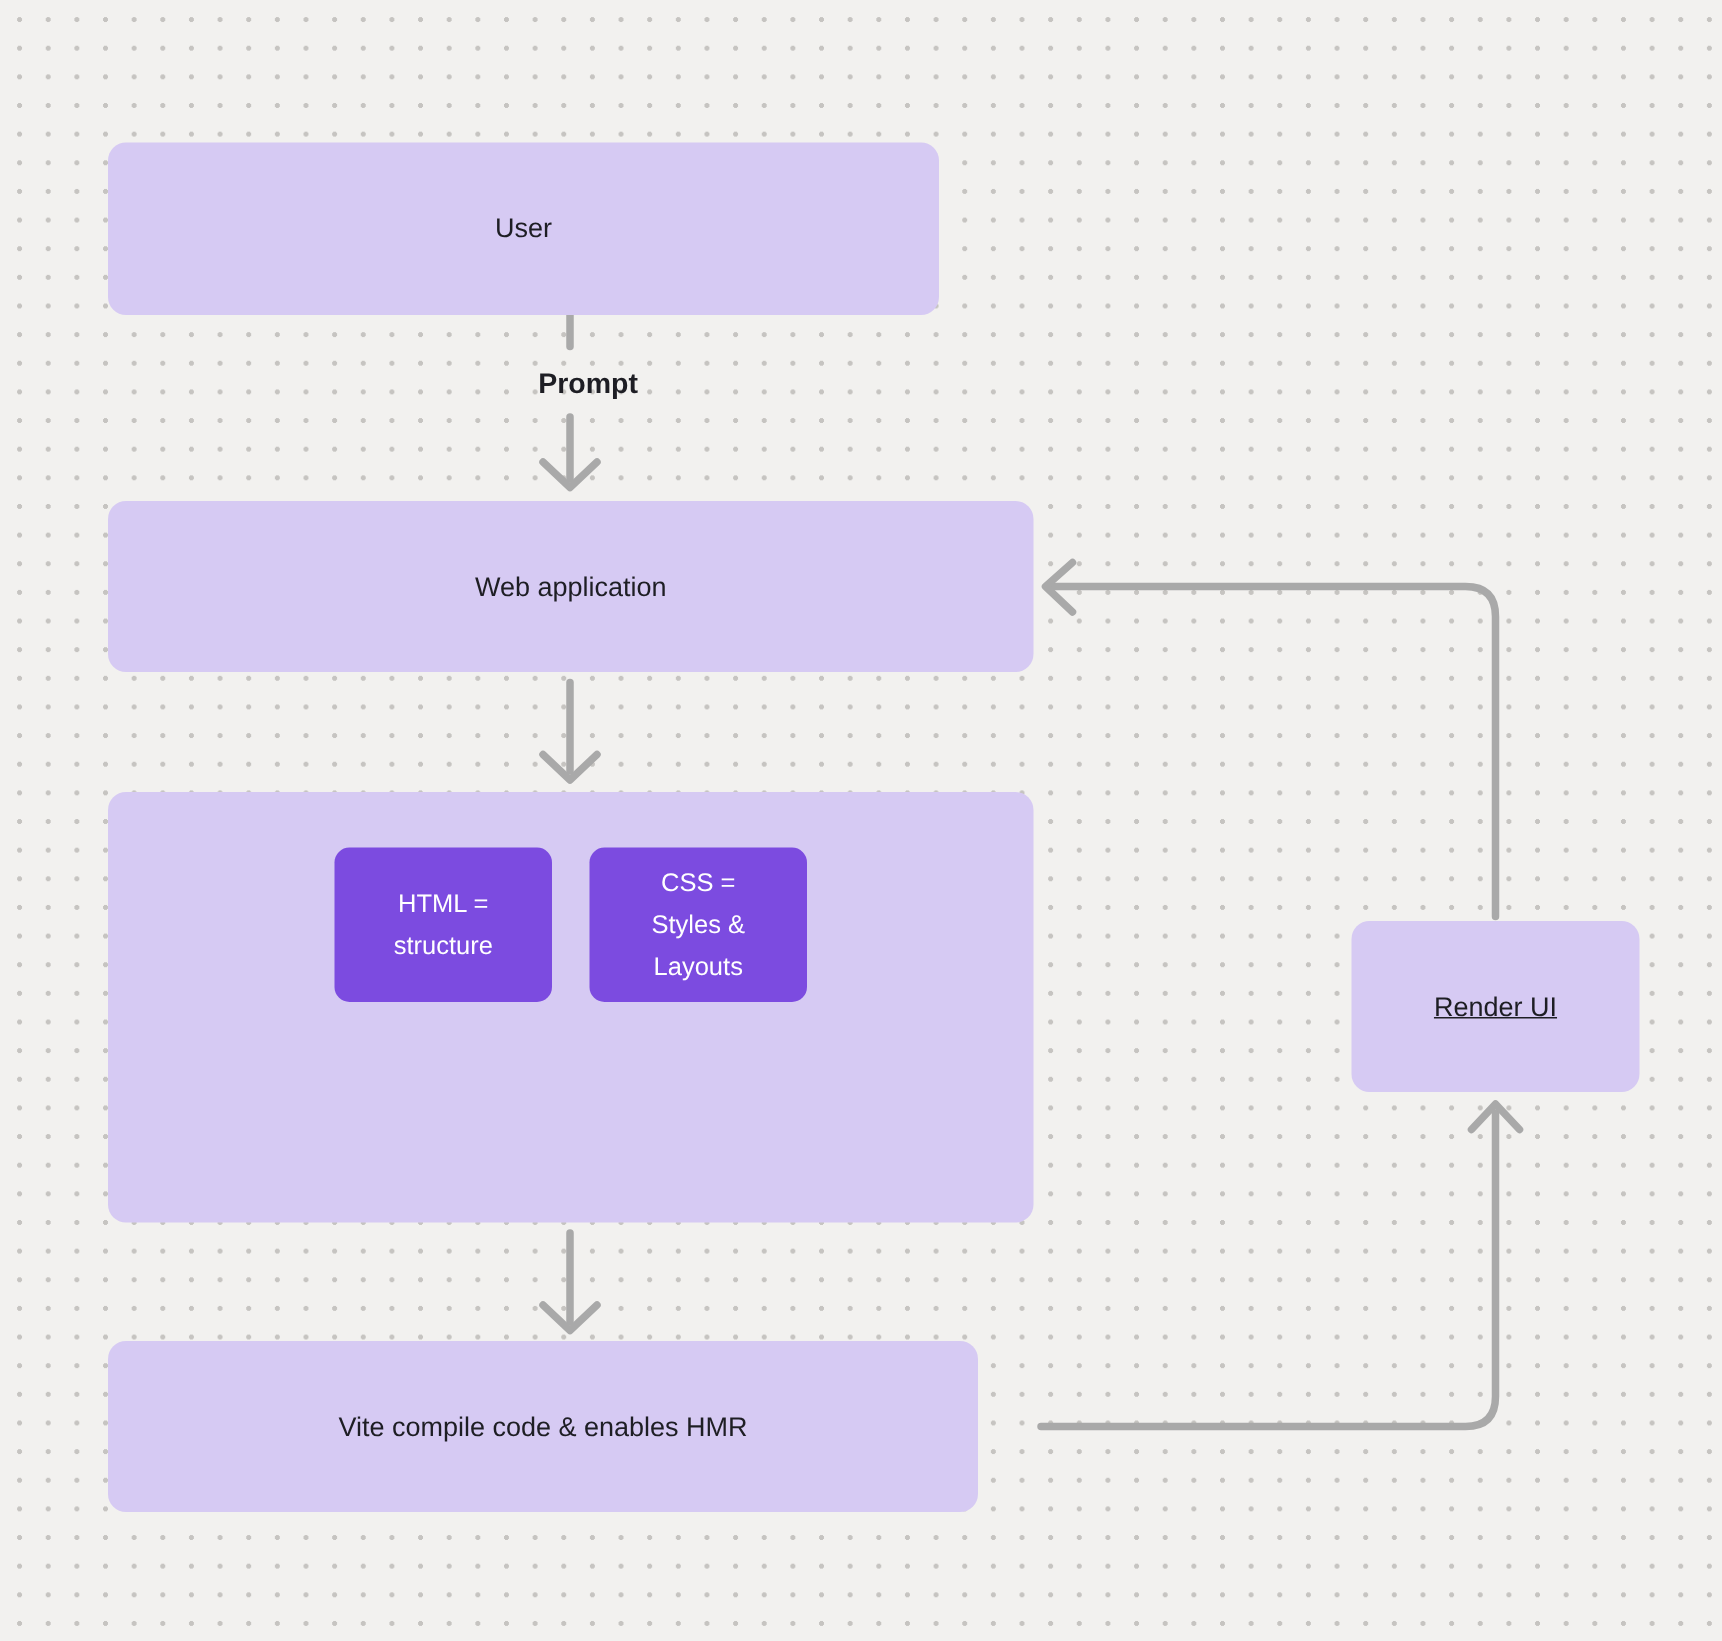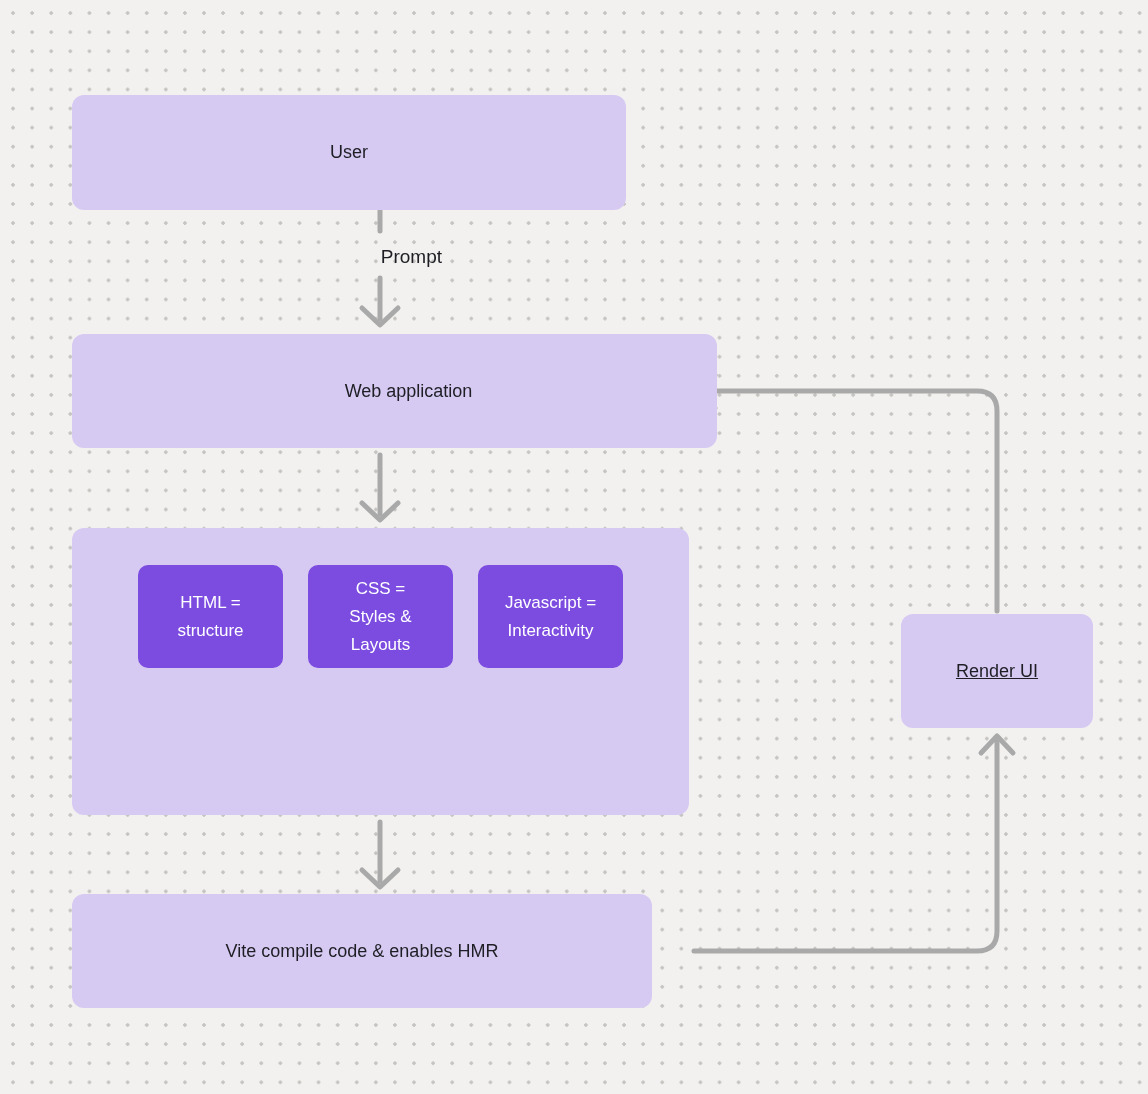--- a/index.html
+++ b/index.html
@@ -35,21 +35,21 @@
     background: #d6caf3;
     border-radius: 12px;
     display: flex;
     align-items: center;
     justify-content: center;
     color: #1e1e24;
     font-size: 18px;
     text-align: center;
   }
   .node-user            { left: 72px;  top: 67px;  width: 554px; height: 115px; margin-top: 28px; }
-  .node-web-application { left: 72px;  top: 334px; width: 617px; height: 114px; padding-left: 28px; }
+  .node-web-application { left: 72px;  top: 334px; width: 617px; height: 114px; }
   .node-components      { left: 72px;  top: 528px; width: 617px; height: 287px; display: block; }
   .node-vite            { left: 72px;  top: 894px; width: 580px; height: 114px; }
   .node-render-ui       { left: 901px; top: 614px; width: 192px; height: 114px; text-decoration: underline; }
   .chip-row {
     position: absolute;
     left: 0;
     top: 37px;
     width: 100%;
     display: flex;
     justify-content: center;
@@ -74,26 +74,27 @@
     position: absolute;
     left: 0;
     top: 188px;
     width: 100%;
     text-align: center;
     color: #1e1e24;
     font-size: 19px;
   }
   .edge-label {
     position: absolute;
-    left: 302px;
+    left: 322px;
     top: 246px;
     width: 140px;
-    text-align: right;
+    text-align: center;
     color: #1e1e24;
     font-size: 19px;
+    font-weight: bold;
   }
 </style>
 </head>
 <body>
 
 <div class="canvas">
 
   <svg class="edges-svg" viewBox="0 0 1148 1094">
 
     <g>
@@ -134,23 +135,20 @@
   </div>
 
   <div class="node node-components">
     <div class="chip-row">
       <div class="chip">
         <span>HTML = structure</span>
       </div>
       <div class="chip">
         <span>CSS = Styles &amp; Layouts</span>
       </div>
-      <div class="chip">
-        <span>Javascript = Interactivity</span>
-      </div>
     </div>
   </div>
 
   <div class="node node-vite">
     <span>Vite compile code &amp; enables HMR</span>
   </div>
 
   <div class="node node-render-ui">
     <span>Render UI</span>
   </div>

